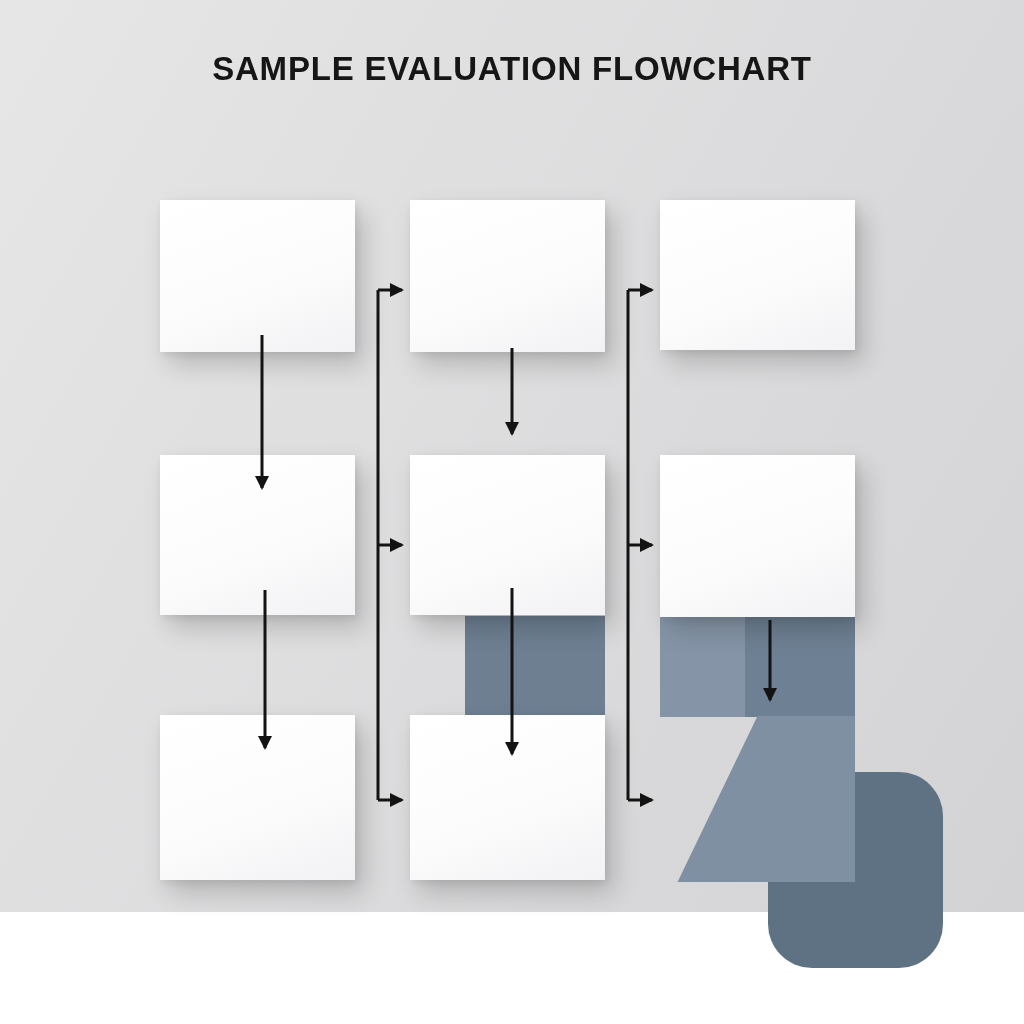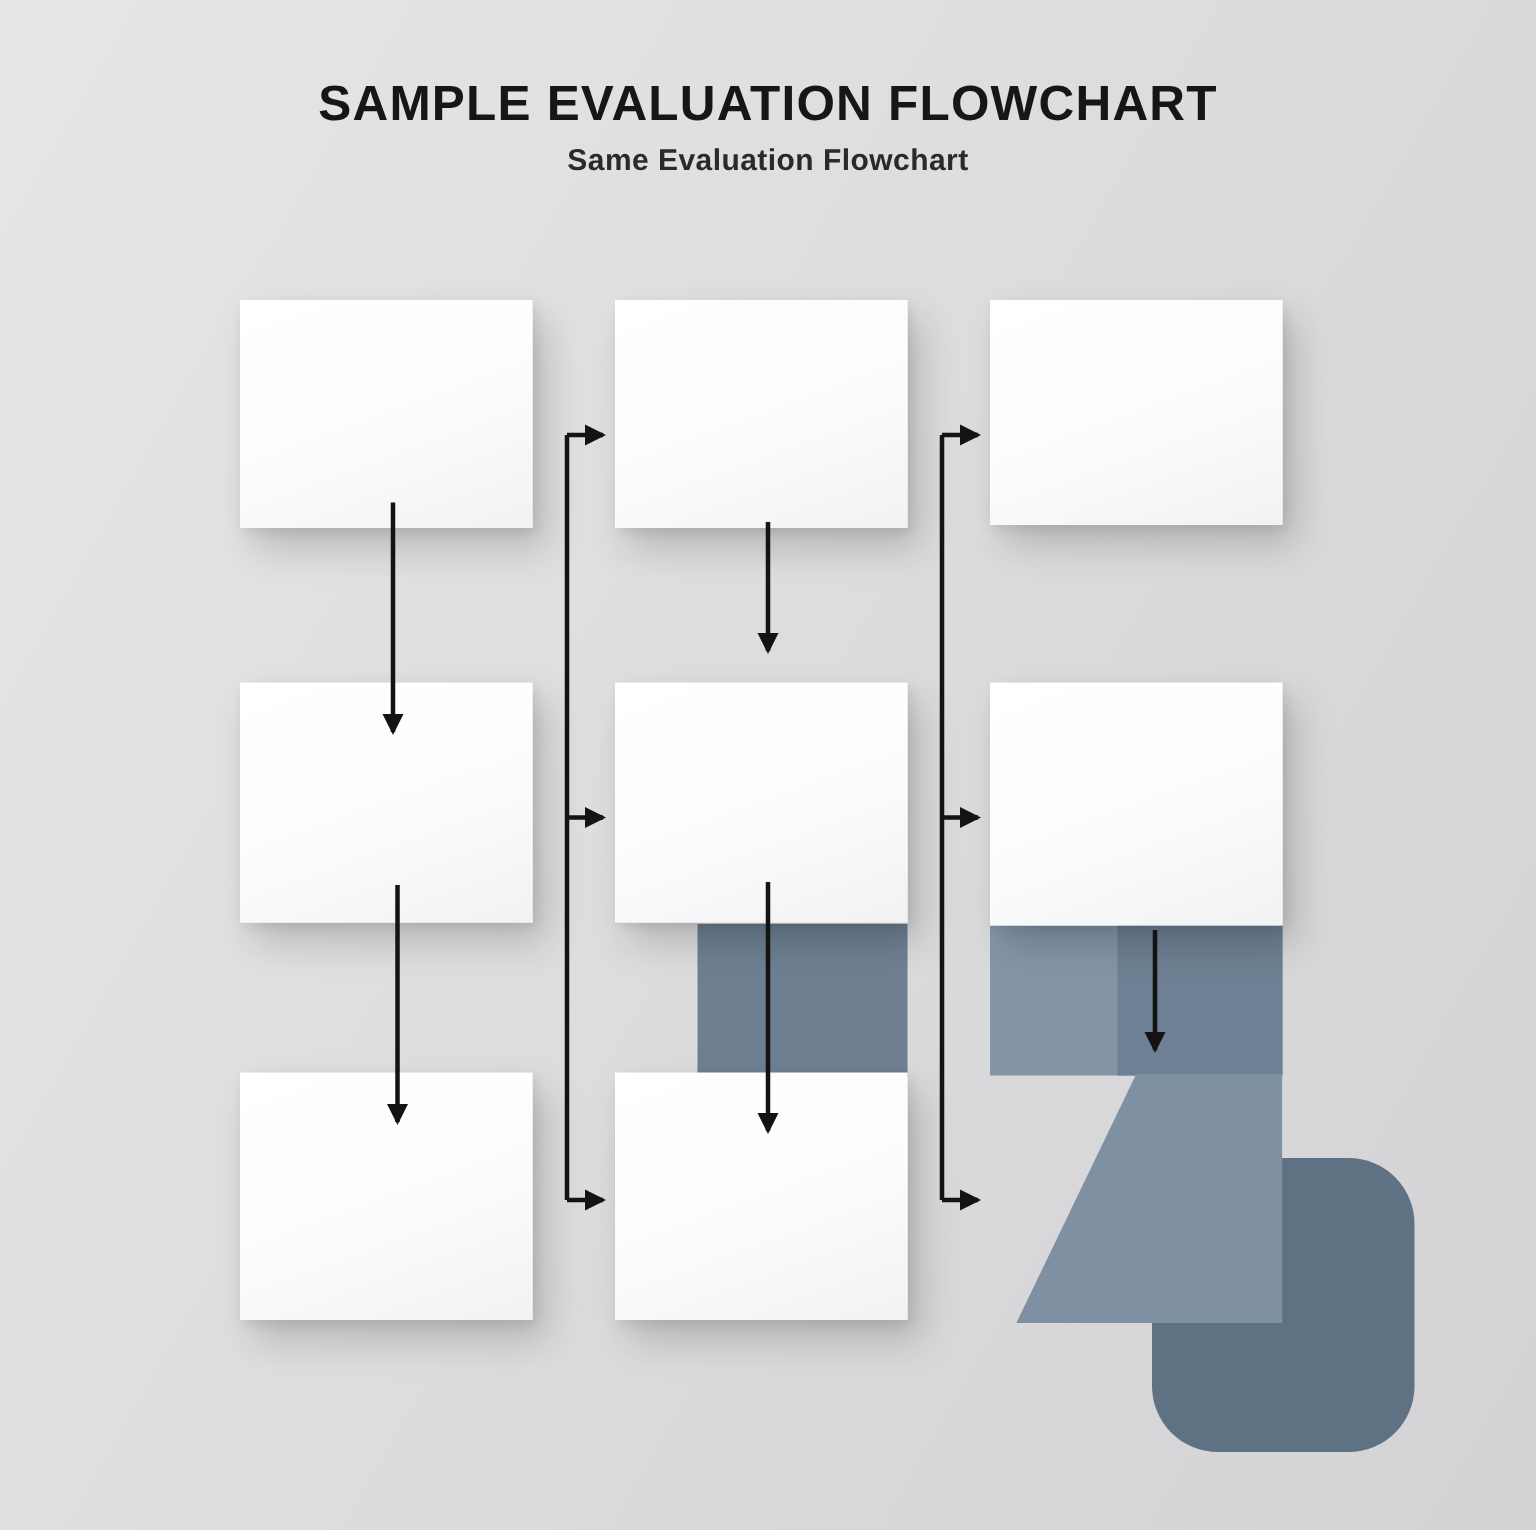--- a/index.html
+++ b/index.html
@@ -19,21 +19,21 @@
   html, body { margin: 0; padding: 0; }
   body {
     width: 1024px;
     height: 1024px;
     font-family: "Liberation Sans", sans-serif;
     overflow: hidden;
   }
   .canvas {
     position: relative;
     width: 1024px;
-    height: 1020px;
+    height: 912px;
     background: linear-gradient(120deg, var(--background-light) 0%, var(--background-dark) 100%);
   }
 
   
   .header {
     position: absolute;
     top: 50px;
     left: 0;
     width: 100%;
     text-align: center;
@@ -122,21 +122,20 @@
   }
   .arrow-head { fill: var(--arrow); }
 </style>
 </head>
 <body>
 
 <div class="canvas">
 
   <div class="header">
     <h1>SAMPLE EVALUATION FLOWCHART</h1>
-    <h2>Same Evaluation Flowchart</h2>
   </div>
 
   <div class="shape slate-rounded"></div>
   <div class="shape slate-under-col2"></div>
   <div class="shape slate-strip-col3">
     <div class="slate-strip-col3-dark"></div>
   </div>
   <div class="shape slate-block-col3"></div>
 
   <div class="node r1 c1"></div>

